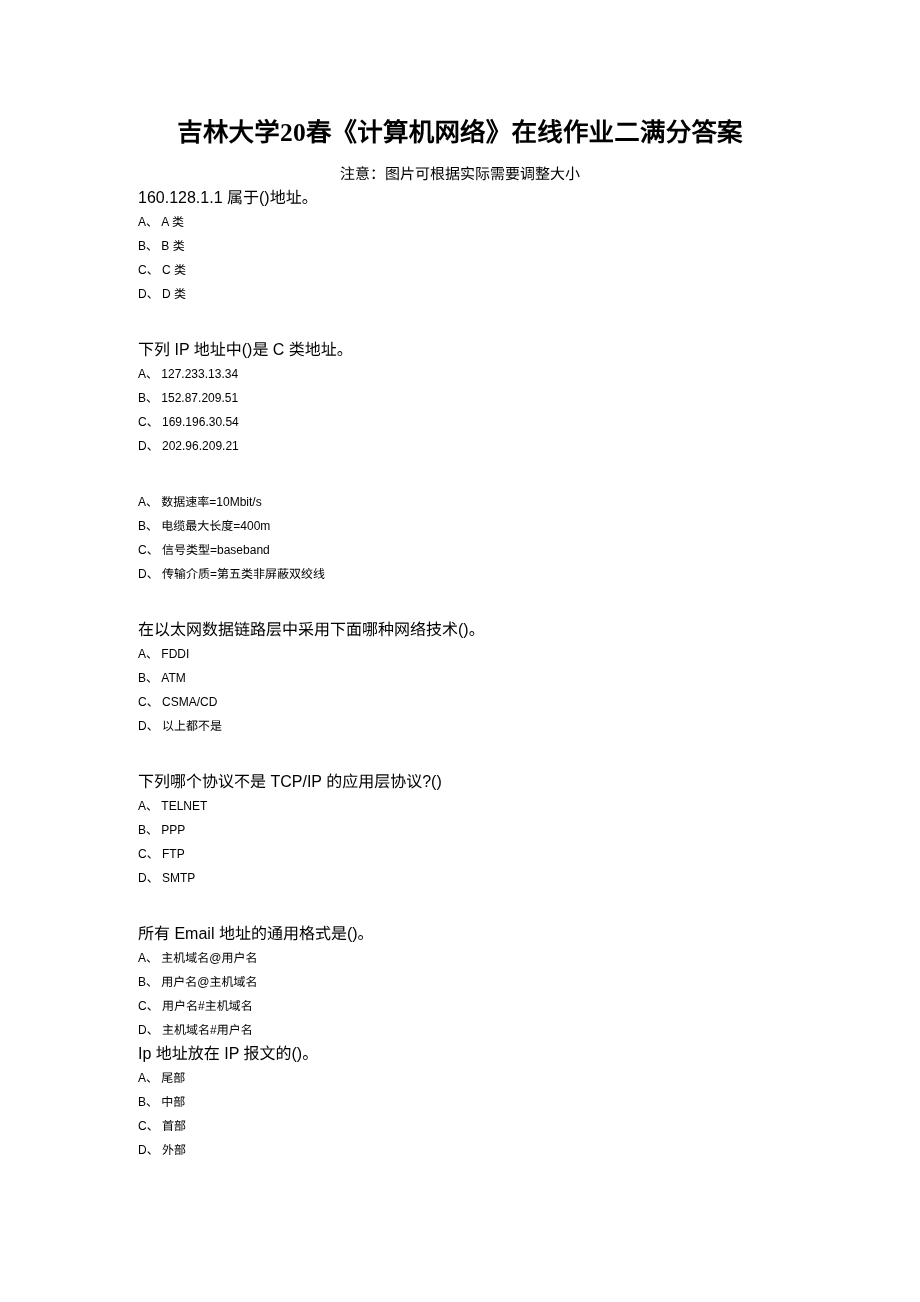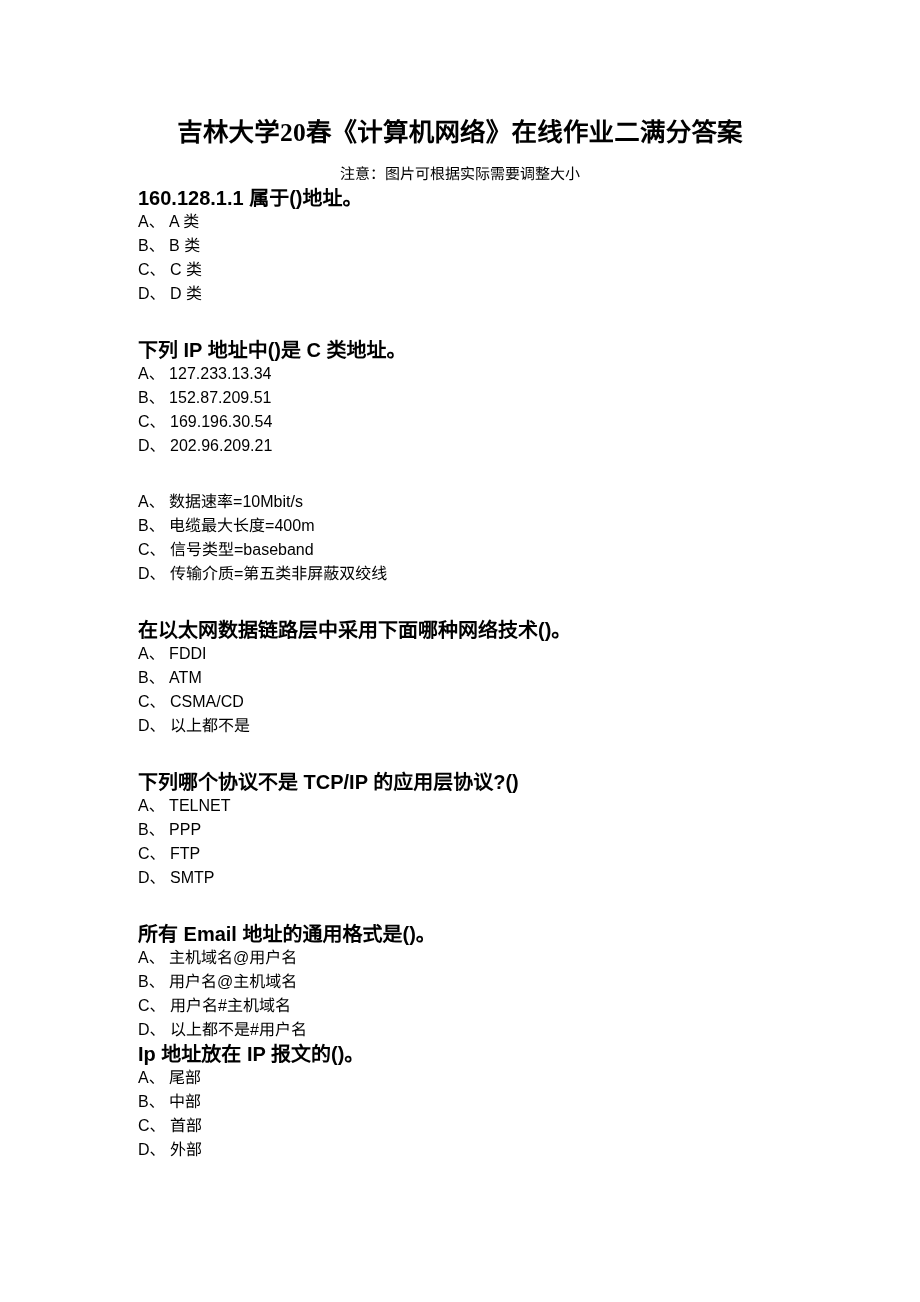--- a/index.html
+++ b/index.html
@@ -85,26 +85,25 @@
   .line {
     margin: 0;
     padding: 0;
     font-size: 16px;
     line-height: 24px;
     white-space: pre;
     font-family: "Liberation Sans", "DejaVu Sans", sans-serif;
   }
 
   .stem {
-    font-size: 20px;
-    font-weight: bold;
+    font-size: 16px;
   }
 
   .opt {
-    font-size: 16px;
+    font-size: 12px;
   }
 </style>
 </head>
 <body>
 
 <div class="page">
   <div class="content">
 
     <h1 class="doc-title">吉林大学20春《计算机网络》在线作业二满分答案</h1>
 
@@ -143,21 +142,21 @@
           <p class="line opt">A、 TELNET</p>
           <p class="line opt">B、 PPP</p>
           <p class="line opt">C、 FTP</p>
           <p class="line opt">D、 SMTP</p>
         </div>
         <div class="q-block spaced">
           <p class="line stem">所有 Email 地址的通用格式是()。</p>
           <p class="line opt">A、 主机域名@用户名</p>
           <p class="line opt">B、 用户名@主机域名</p>
           <p class="line opt">C、 用户名#主机域名</p>
-          <p class="line opt">D、 以上都不是#用户名</p>
+          <p class="line opt">D、 主机域名#用户名</p>
         </div>
         <div class="q-block">
           <p class="line stem">Ip 地址放在 IP 报文的()。</p>
           <p class="line opt">A、 尾部</p>
           <p class="line opt">B、 中部</p>
           <p class="line opt">C、 首部</p>
           <p class="line opt">D、 外部</p>
         </div>
       </div>
 

